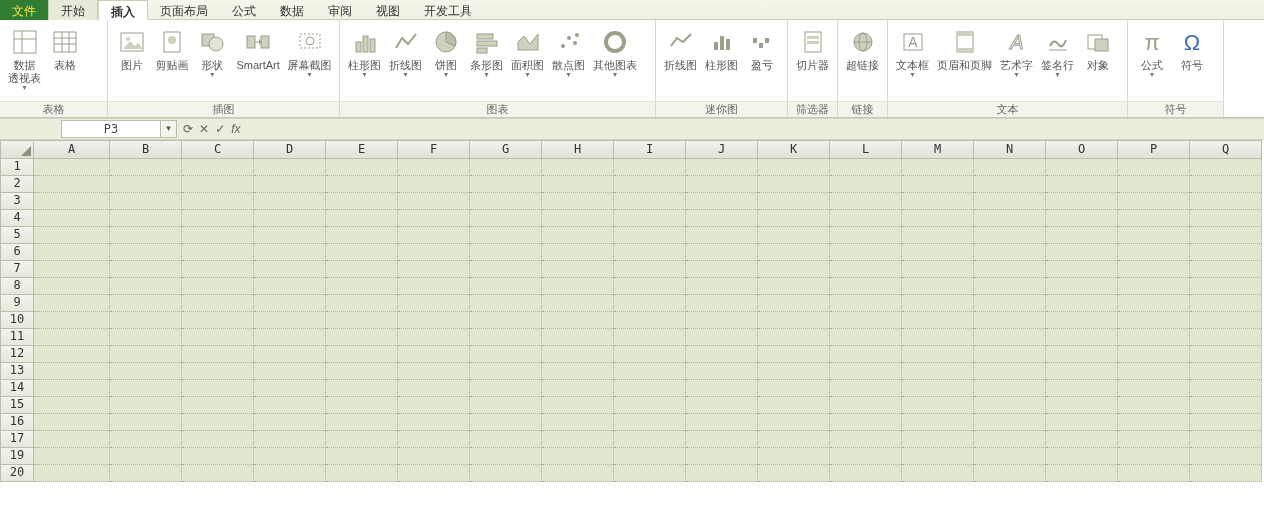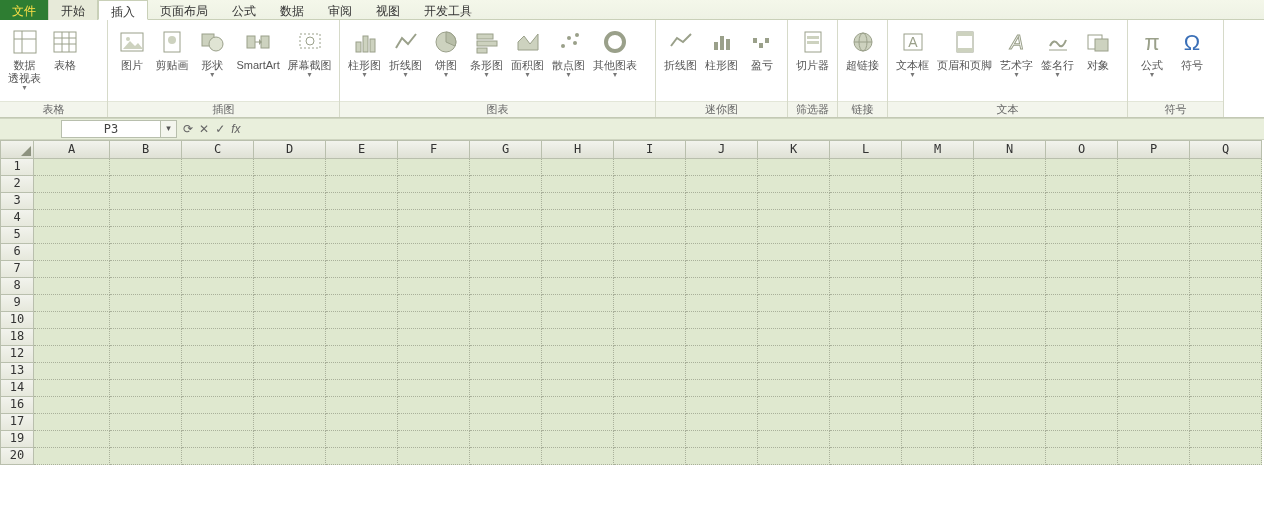--- a/index.html
+++ b/index.html
@@ -3,21 +3,21 @@
 <meta charset="utf-8">
 <style>
 * { box-sizing: border-box; margin: 0; padding: 0; font-family: "Microsoft YaHei", Arial, sans-serif; }
 body { background: #fff; font-size: 12px; color: #444; width: 1264px; }
 
 
 .menubar { height: 20px; background: linear-gradient(#f4f7ea,#eef2e4); border-bottom: 1px solid #c9d0b8; display: flex; }
 .menubar .tab { padding: 2px 12px 0; height: 20px; line-height: 18px; color: #333; cursor: pointer; }
 .menubar .tab.file { background: #2e7d32; color: #fde047; }
 .menubar .tab.start { background: #e7ead9; border-left:1px solid #c9d0b8; border-right:1px solid #c9d0b8; }
-.menubar .tab.active { background: #fff; border: 1px solid #c9d0b8; border-bottom: 1px solid #fff; font-weight: normal; }
+.menubar .tab.active { background: #fff; border: 1px solid #c9d0b8; border-bottom: 1px solid #fff; font-weight: bold; }
 
 
 .ribbon { height: 98px; background: #fff; border-bottom: 1px solid #c3c9b4; display: flex; }
 .group { border-right: 1px solid #d6dac9; display: flex; flex-direction: column; }
 .group-body { flex: 1; display: flex; align-items: flex-start; padding: 4px 4px 0; }
 .group-label { height: 16px; line-height: 14px; text-align: center; font-size: 11px; color: #666; background: #f3f5ec; border-top: 1px solid #e3e6d8; }
 .btn { display: flex; flex-direction: column; align-items: center; justify-content: flex-start; padding: 2px 4px; min-width: 40px; cursor: pointer; }
 .btn .ico { width: 32px; height: 32px; display: flex; align-items: center; justify-content: center; color: #9aa08a; }
 .btn .lbl { font-size: 11px; color: #555; text-align: center; line-height: 13px; margin-top: 1px; white-space: pre; }
 .btn .drop { font-size: 8px; color: #777; margin-top: -2px; }
@@ -598,21 +598,21 @@
         <div class="cell"></div>
         <div class="cell"></div>
         <div class="cell"></div>
         <div class="cell"></div>
         <div class="cell"></div>
         <div class="cell"></div>
         <div class="cell"></div>
         <div class="cell"></div>
       </div>
       <div class="row">
-        <div class="rh">18</div>
+        <div class="rh">11</div>
         <div class="cell first"></div>
         <div class="cell"></div>
         <div class="cell"></div>
         <div class="cell"></div>
         <div class="cell"></div>
         <div class="cell"></div>
         <div class="cell"></div>
         <div class="cell"></div>
         <div class="cell"></div>
         <div class="cell"></div>
@@ -678,20 +678,40 @@
         <div class="cell"></div>
         <div class="cell"></div>
         <div class="cell"></div>
         <div class="cell"></div>
         <div class="cell"></div>
         <div class="cell"></div>
         <div class="cell"></div>
         <div class="cell"></div>
       </div>
       <div class="row">
+        <div class="rh">15</div>
+        <div class="cell first"></div>
+        <div class="cell"></div>
+        <div class="cell"></div>
+        <div class="cell"></div>
+        <div class="cell"></div>
+        <div class="cell"></div>
+        <div class="cell"></div>
+        <div class="cell"></div>
+        <div class="cell"></div>
+        <div class="cell"></div>
+        <div class="cell"></div>
+        <div class="cell"></div>
+        <div class="cell"></div>
+        <div class="cell"></div>
+        <div class="cell"></div>
+        <div class="cell"></div>
+        <div class="cell"></div>
+      </div>
+      <div class="row">
         <div class="rh">16</div>
         <div class="cell first"></div>
         <div class="cell"></div>
         <div class="cell"></div>
         <div class="cell"></div>
         <div class="cell"></div>
         <div class="cell"></div>
         <div class="cell"></div>
         <div class="cell"></div>
         <div class="cell"></div>

